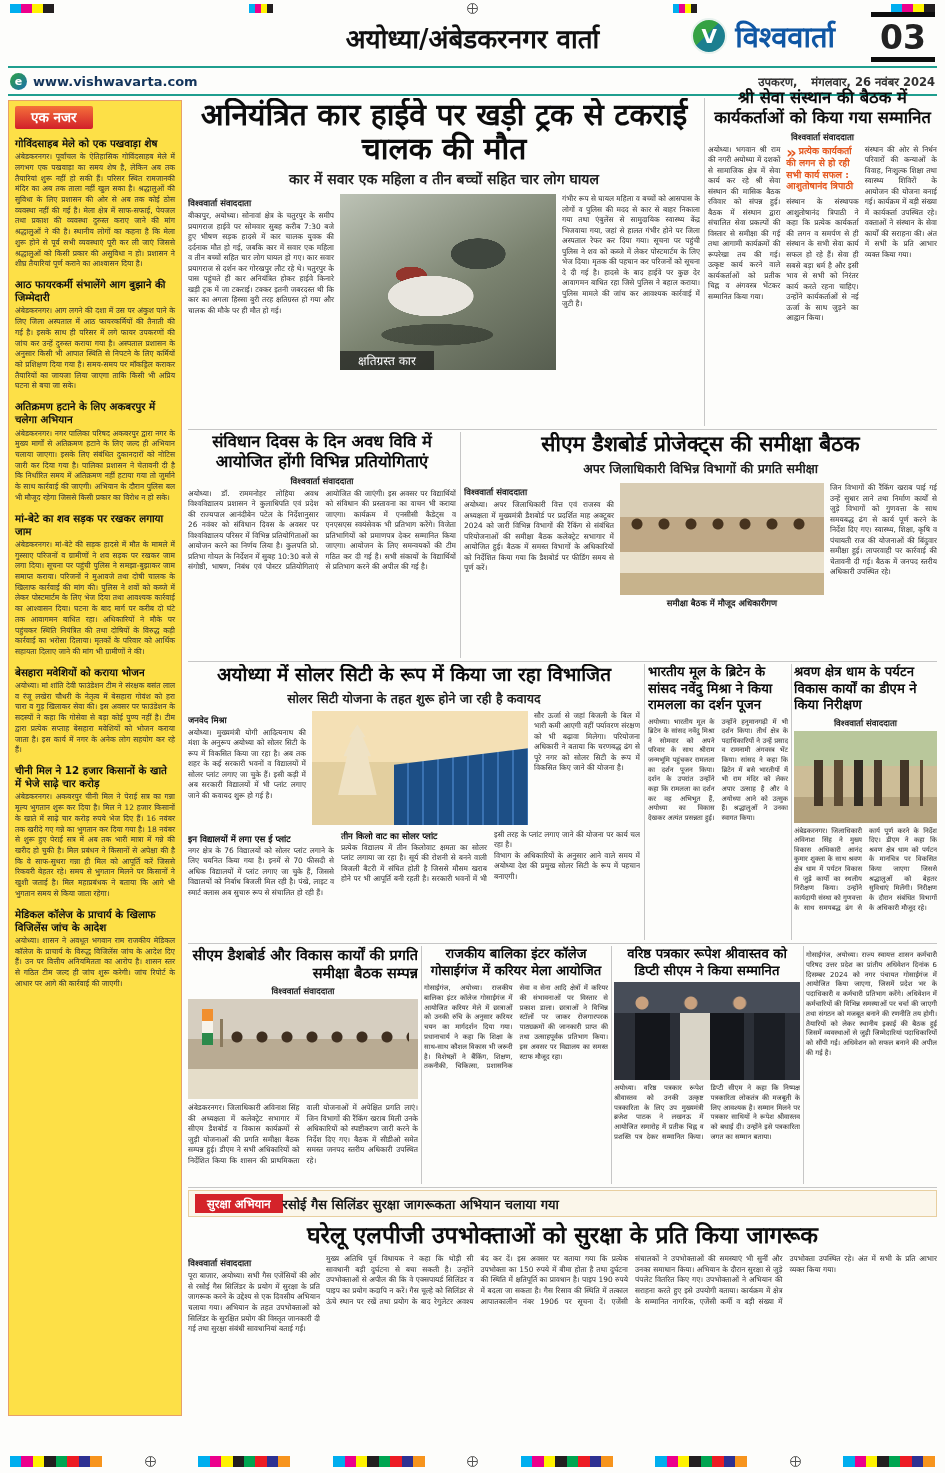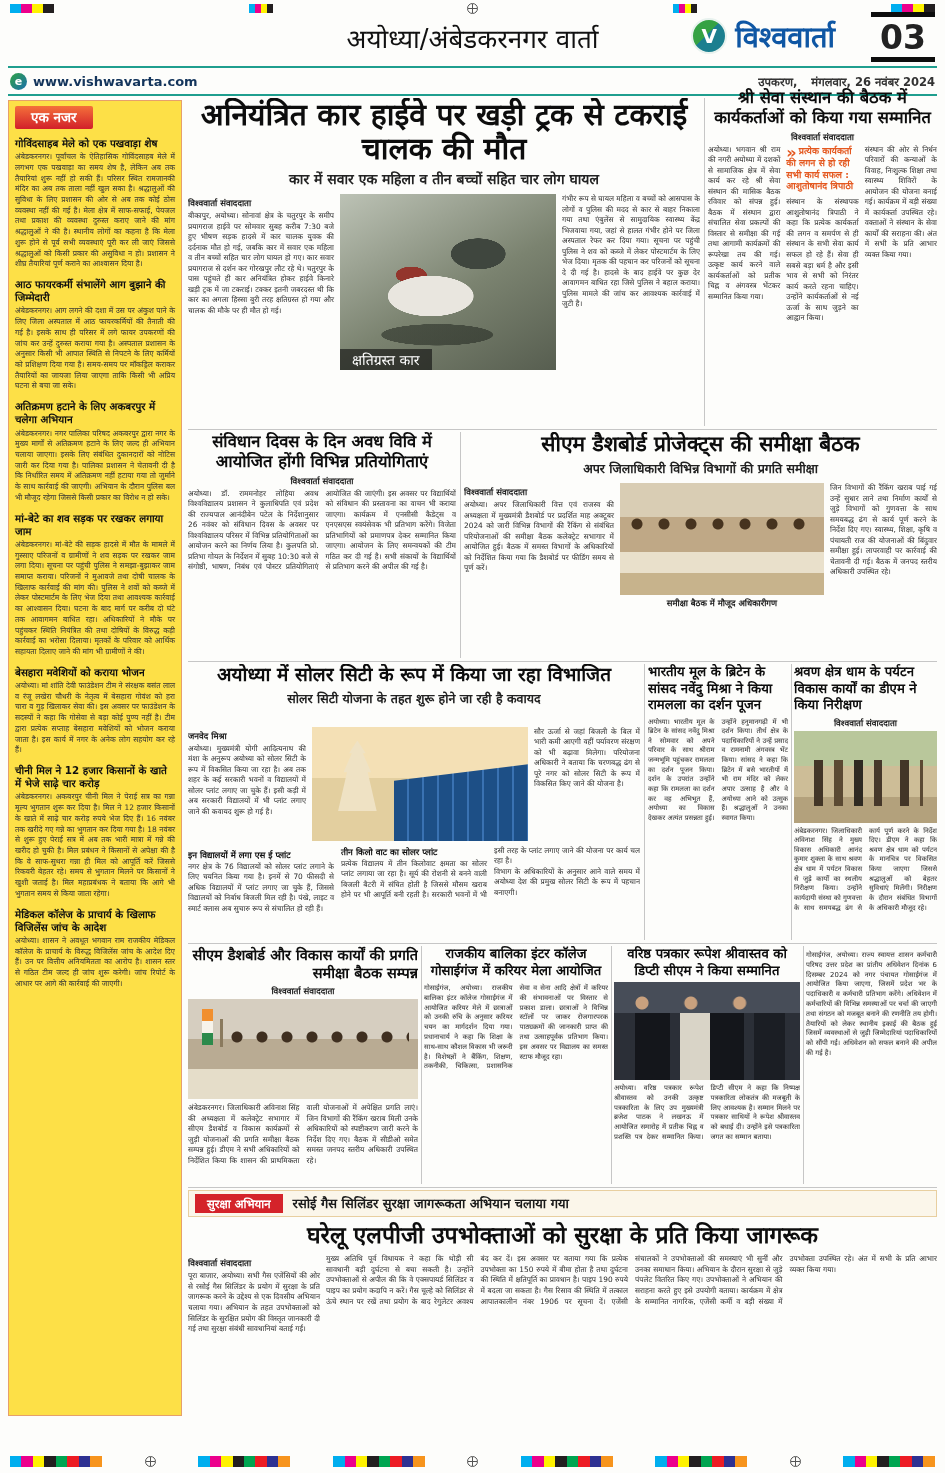--- a/index.html
+++ b/index.html
@@ -8,21 +8,21 @@
   font-family:"DejaVu Sans","Liberation Sans",sans-serif;color:#1a1a1a;overflow:hidden}
 .abs{position:absolute}
 
 .cmyk{height:9px;width:44px;background:linear-gradient(90deg,#00aeef 0 25%,#ec008c 0 50%,#fff200 0 75%,#231f20 0 100%)}
 .cmyk8{height:11px;width:92px;background:linear-gradient(90deg,#00aeef 0 12.5%,#ec008c 0 25%,#fff200 0 37.5%,#231f20 0 50%,#00a551 0 62.5%,#ed1c24 0 75%,#2e3192 0 87.5%,#f7941d 0 100%)}
 .reg{width:11px;height:11px;border:1.5px solid #555;border-radius:50%;background:
   linear-gradient(#555,#555) center/1px 100% no-repeat,
   linear-gradient(#555,#555) center/100% 1px no-repeat}
 .marks-row{display:flex;align-items:center;justify-content:space-between}
 
-.section-title{top:20px;left:240px;right:240px;text-align:center;font-size:26px;font-weight:400;color:#111}
+.section-title{top:20px;left:240px;right:240px;text-align:center;font-size:26px;font-weight:700;color:#111}
 .brand{top:16px;right:110px;display:flex;align-items:center;gap:8px}
 .logo-circle{width:36px;height:36px;border-radius:50%;background:linear-gradient(135deg,#35a244 0 45%,#1c7f8f 45% 100%);
   color:#fff;font-weight:700;font-size:20px;display:flex;align-items:center;justify-content:center;border:2px solid #e8f2ee}
 .brand-name{font-size:29px;font-weight:700;color:#0f57a4}
 .pageno{top:12px;right:10px;width:64px;height:50px;border-top:5px solid #0d0d0d;border-bottom:5px solid #0d0d0d;
   font-size:33px;font-weight:700;text-align:center;line-height:42px;color:#222}
 .rule{left:8px;right:8px;height:2px;background:#1f9e8e}
 .subrow{top:70px;left:10px;right:10px;height:22px;display:flex;justify-content:space-between;align-items:center}
 .site{display:flex;align-items:center;gap:6px;font-size:13px;font-weight:700;color:#14355c}
 .globe{width:17px;height:17px;border-radius:50%;background:linear-gradient(135deg,#2fa244,#1b6fae);color:#fff;
@@ -43,21 +43,21 @@
 .sub{font-size:14px;font-weight:700;text-align:center;margin-top:4px;color:#222}
 .by{font-size:8.5px;font-weight:700;color:#222;margin:3px 0}
 .by-c{text-align:center}
 .bt{font-size:7.4px;line-height:1.42;text-align:justify;color:#2b2b2b}
 .c2{column-count:2;column-gap:7px}
 .c3{column-count:3;column-gap:7px}
 .c4{column-count:4;column-gap:7px}
 .row{display:flex;gap:6px;margin-top:6px}
 
 .ph{position:relative;overflow:hidden;background:#999;flex:none}
-.cap-ov{position:absolute;left:0;bottom:0;background:rgba(15,15,15,.62);color:#fff;font-size:14px;padding:1px 12px}
+.cap-ov{position:absolute;left:0;bottom:0;background:rgba(15,15,15,.62);color:#fff;font-size:12px;padding:1px 18px}
 .cap{font-size:8.4px;font-weight:700;text-align:center;margin-top:2px}
 .ph-car{background:
   radial-gradient(ellipse 72px 34px at 42% 58%,#e9e6df 59%,transparent 60%),
   radial-gradient(ellipse 46px 26px at 64% 34%,#3f463e 59%,transparent 60%),
   radial-gradient(ellipse 26px 14px at 33% 46%,#93352c 59%,transparent 60%),
   radial-gradient(ellipse 94px 18px at 45% 80%,rgba(25,30,24,.5) 59%,transparent 60%),
   linear-gradient(150deg,#bcc2b5,#7b8370 55%,#575e50)}
 .ph-meet{background:linear-gradient(180deg,#d9cdb4 0 30%,#bfa886 30% 62%,#e9e0cb 62% 80%,#c7b38c 80% 100%)}
 .ph-meet::after{content:"";position:absolute;left:4%;right:4%;top:28%;height:18px;
   background-image:radial-gradient(circle at 9px 9px,#46331f 0 5px,transparent 6px);background-size:27px 18px;background-repeat:repeat-x}
@@ -94,21 +94,21 @@
 .art-mp{top:664px;left:648px;width:140px;height:276px}
 .art-shravan{top:664px;left:794px;width:143px;height:276px}
 .art-pragati{top:946px;left:188px;width:230px;height:238px}
 .art-career{top:946px;left:424px;width:184px;height:238px}
 .art-patrakar{top:946px;left:614px;width:186px;height:238px}
 .art-adhiveshan{top:946px;left:806px;width:131px;height:238px}
 .art-lpg{top:1190px;left:188px;width:749px;height:228px}
 
 .pq{color:#e4581f;font-weight:700;font-size:9.2px;line-height:1.3;margin-bottom:5px}
 .pq .qm{font-size:16px;line-height:0;vertical-align:-4px;margin-right:2px}
-.kick{display:flex;align-items:flex-start;gap:10px;background:#fbf6ea;border:1px solid #e8cfa0;padding:3px 6px}
+.kick{display:flex;align-items:flex-end;background:#fbf6ea;border:1px solid #e8cfa0;padding:3px 6px}
 .kick-label{background:#d4232a;color:#fff;font-weight:700;font-size:11.5px;padding:2px 12px;flex:none}
 .kick-text{font-weight:700;font-size:13px;color:#1a1a1a}
 .hr{position:absolute;height:1px;background:#c6c6c6}
 .vr{position:absolute;width:1px;background:#c6c6c6}
 .h4s{font-size:8.6px;font-weight:700;margin:3px 0 1px;color:#101010}
 </style>
 </head>
 <body>
 
 <div class="page">
@@ -206,21 +206,21 @@
         <div class="ph ph-meet" style="width:204px;height:112px"></div>
         <div class="cap">समीक्षा बैठक में मौजूद अधिकारीगण</div>
       </div>
       <div style="flex:1" class="bt">जिन विभागों की रैंकिंग खराब पाई गई उन्हें सुधार लाने तथा निर्माण कार्यों से जुड़े विभागों को गुणवत्ता के साथ समयबद्ध ढंग से कार्य पूर्ण करने के निर्देश दिए गए। स्वास्थ्य, शिक्षा, कृषि व पंचायती राज की योजनाओं की बिंदुवार समीक्षा हुई। लापरवाही पर कार्रवाई की चेतावनी दी गई। बैठक में जनपद स्तरीय अधिकारी उपस्थित रहे।</div>
     </div>
   </div>
 
   <div class="art art-solar">
     <div class="t-l" style="font-size:19px">अयोध्या में सोलर सिटी के रूप में किया जा रहा विभाजित</div>
     <div class="sub" style="font-size:12.5px">सोलर सिटी योजना के तहत शुरू होने जा रही है कवायद</div>
-    <div class="row" style="margin-top:20px">
+    <div class="row" style="margin-top:4px">
       <div style="width:118px">
         <div class="by">जनवेद मिश्रा</div>
         <div class="bt">अयोध्या। मुख्यमंत्री योगी आदित्यनाथ की मंशा के अनुरूप अयोध्या को सोलर सिटी के रूप में विकसित किया जा रहा है। अब तक शहर के कई सरकारी भवनों व विद्यालयों में सोलर प्लांट लगाए जा चुके हैं। इसी कड़ी में अब सरकारी विद्यालयों में भी प्लांट लगाए जाने की कवायद शुरू हो गई है।</div>
       </div>
       <div class="ph ph-solar" style="width:216px;height:114px"></div>
       <div style="flex:1" class="bt">सौर ऊर्जा से जहां बिजली के बिल में भारी कमी आएगी वहीं पर्यावरण संरक्षण को भी बढ़ावा मिलेगा। परियोजना अधिकारी ने बताया कि चरणबद्ध ढंग से पूरे नगर को सोलर सिटी के रूप में विकसित किए जाने की योजना है।</div>
     </div>
     <div class="c3" style="margin-top:5px">
       <div class="h4s">इन विद्यालयों में लगा एस ई प्लांट</div>
       <div class="bt">नगर क्षेत्र के 76 विद्यालयों को सोलर प्लांट लगाने के लिए चयनित किया गया है। इनमें से 70 फीसदी से अधिक विद्यालयों में प्लांट लगाए जा चुके हैं, जिससे विद्यालयों को निर्बाध बिजली मिल रही है। पंखे, लाइट व स्मार्ट क्लास अब सुचारु रूप से संचालित हो रही हैं।</div>

